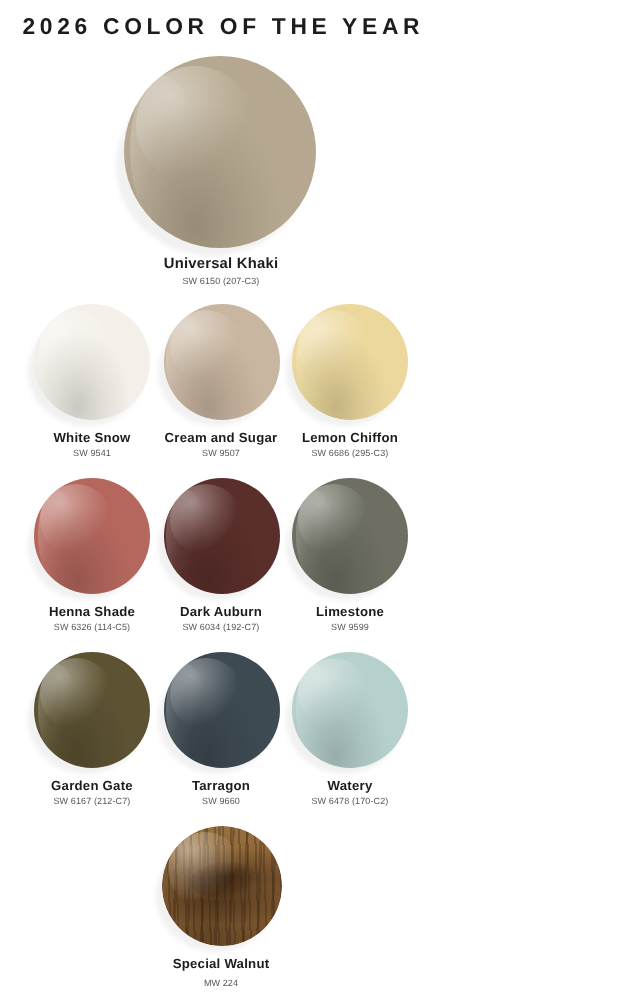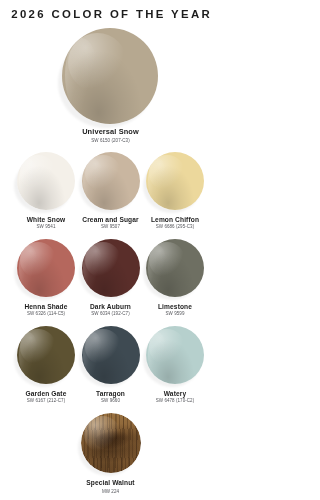--- a/index.html
+++ b/index.html
@@ -140,21 +140,21 @@
   <div class="hero-wrap">
     <div class="hero blob">
       <div class="drip"></div>
       <div class="swatch" id="hero-swatch" style="background: rgb(182, 168, 144);">
         <div class="gloss"></div>
         <div class="sheen"></div>
         <div class="lip"></div>
       </div>
     </div>
   </div>
-  <div class="nm hero-nm">Universal Snow</div>
+  <div class="nm hero-nm">Universal Khaki</div>
   <div class="cd hero-cd">SW 6150 (207-C3)</div>
 
   <div class="row row1">
     <div class="cell c0">
       <div class="blob">
         <div class="drip"></div>
         <div class="swatch" style="background: rgb(244, 240, 233);">
           <div class="gloss"></div>
           <div class="sheen"></div>
           <div class="lip"></div>

